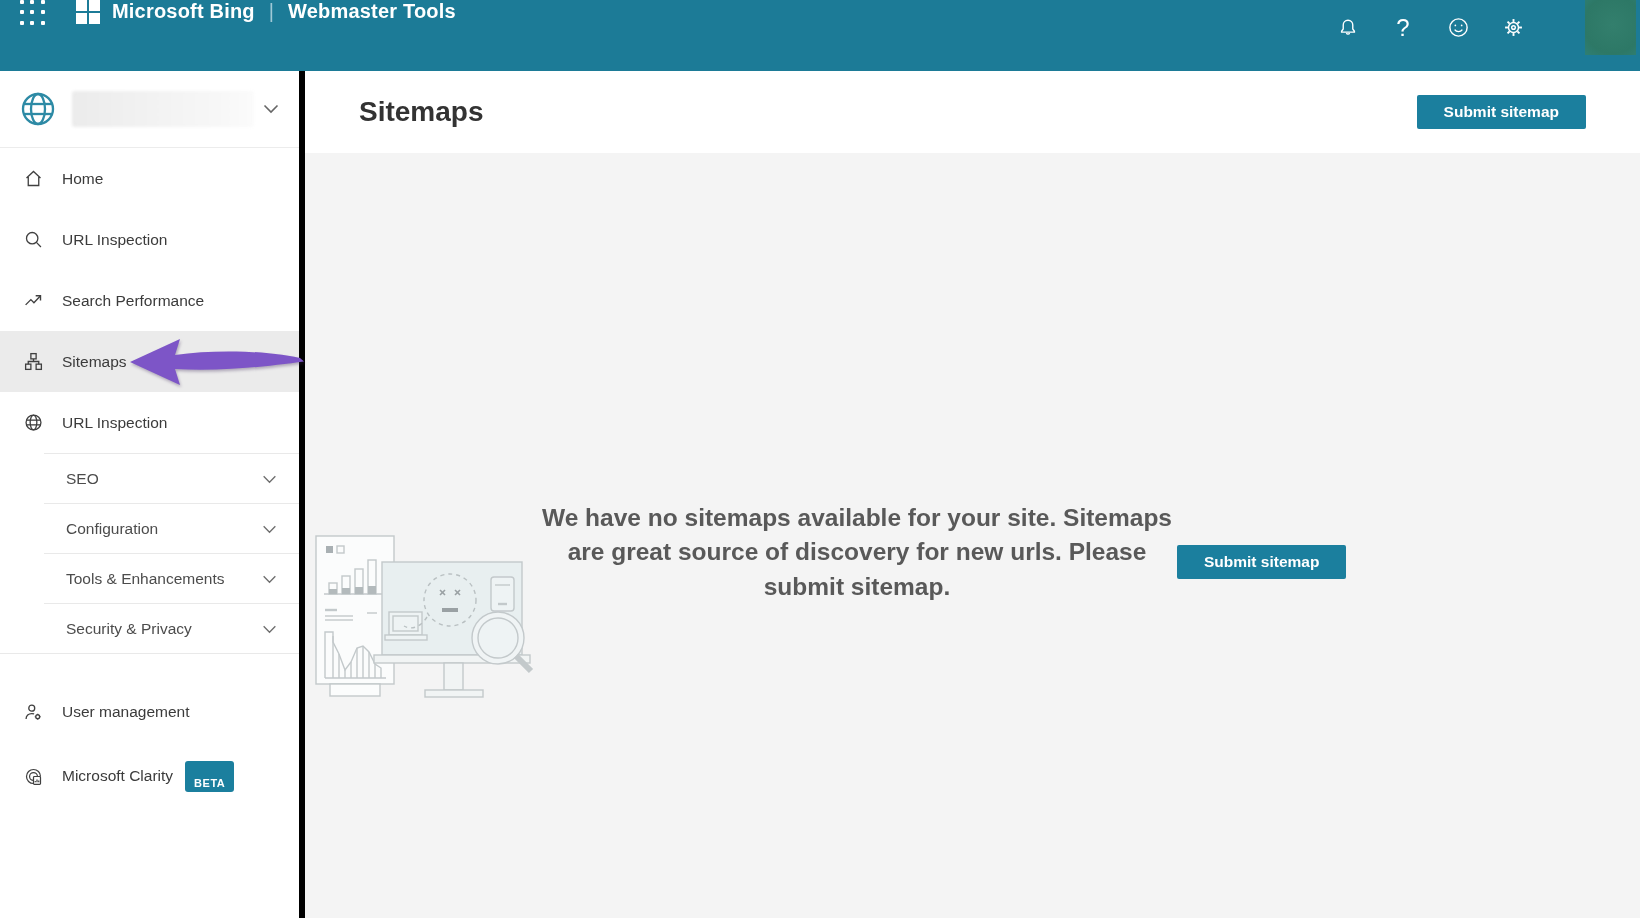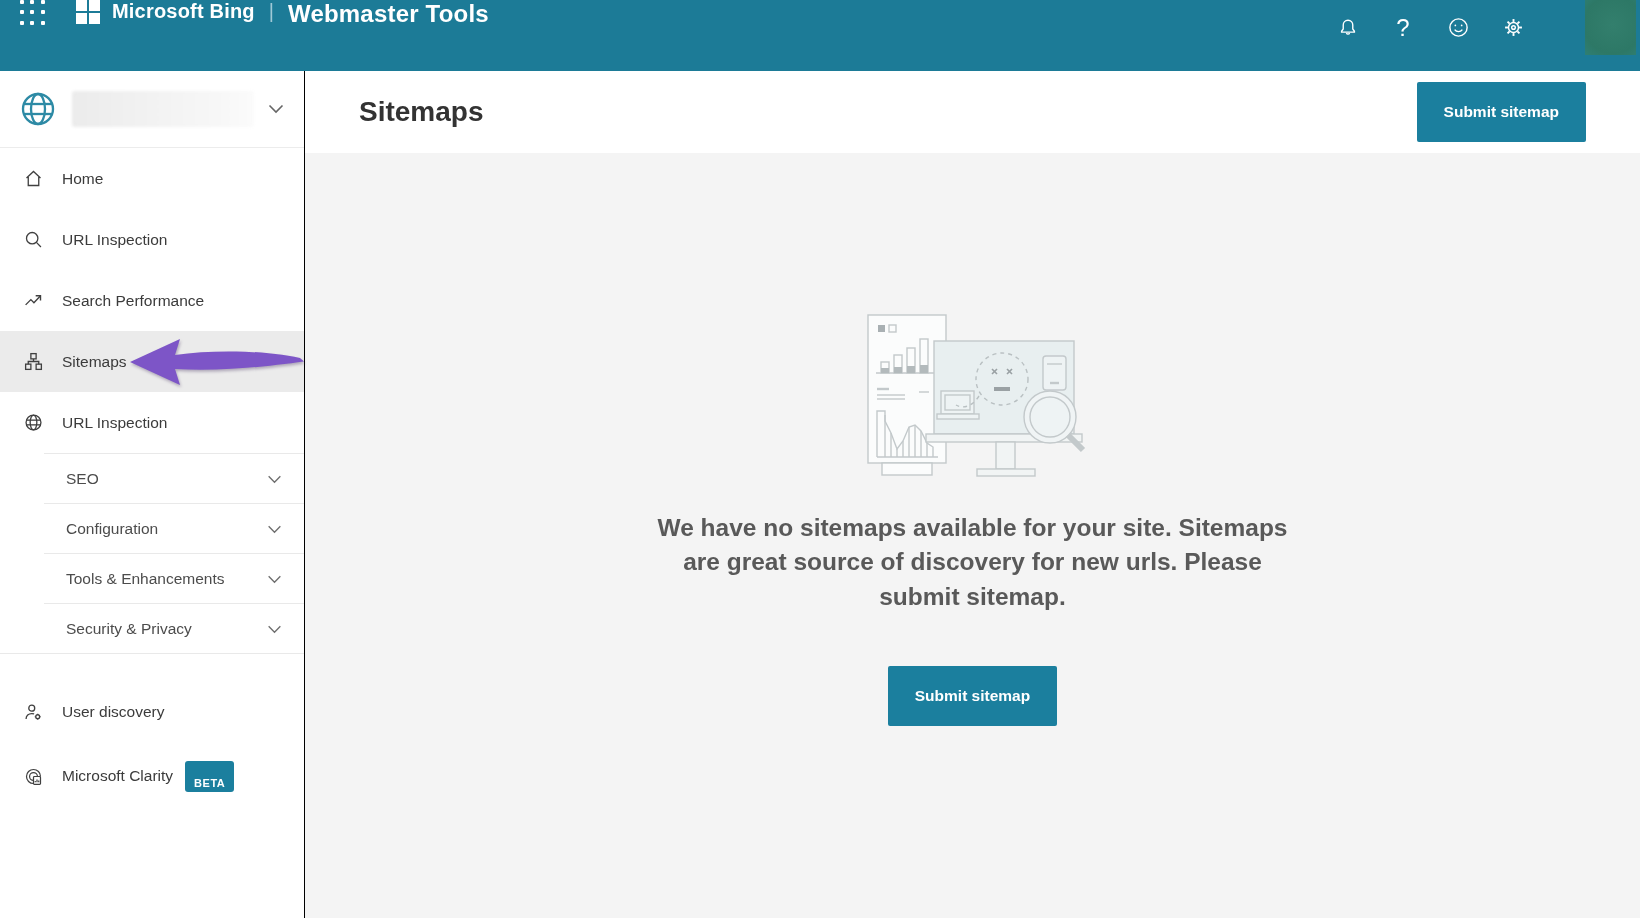--- a/index.html
+++ b/index.html
@@ -11,34 +11,34 @@
     padding:0 0 0 14px; color:#fff; }
   .waffle { width:26px; height:26px; display:grid;
     grid-template-columns:repeat(3,1fr); grid-template-rows:repeat(3,1fr);
     gap:5px; margin:0 8px 0 6px; cursor:pointer; }
   .waffle span { width:4px; height:4px; background:#fff; border-radius:1px; }
   .mslogo { display:grid; grid-template-columns:11px 11px; grid-template-rows:11px 11px;
     gap:2px; margin:0 12px 0 22px; }
   .mslogo span { background:#fff; }
   .brand { font-size:20px; font-weight:700; letter-spacing:.2px; }
   .brand-divider { margin:0 14px; font-size:20px; font-weight:300; color:#9fc9d6; }
-  .product { font-size:24px; font-weight:700; letter-spacing:.2px; }
+  .product { font-size:20px; font-weight:700; letter-spacing:.2px; }
   .topbar-right { margin-left:auto; display:flex; align-items:center; }
   .tb-icon { width:24px; height:24px; margin-left:31px; display:flex;
     align-items:center; justify-content:center; cursor:pointer; color:#fff; }
   .tb-icon svg { display:block; }
   .help-glyph { font-size:24px; font-weight:400; color:#fff; line-height:1; }
   .avatar { width:51px; height:55px; margin:0 4px 0 60px;
     background:#2e7a68; filter:blur(.6px);
     background-image:radial-gradient(circle at 55% 45%, #337f6d 0%, #2d7866 70%, #2f7f74 100%);
     flex:none; cursor:pointer; }
 
   
   .shell { display:flex; height:847px; }
-  .sidebar { width:305px; background:#fff; border-right:1px solid #000000;
+  .sidebar { width:305px; background:#fff; border-right:6px solid #000000;
     position:relative; flex:none; }
   .main { flex:1; display:flex; flex-direction:column; }
 
   
   .site-selector { height:77px; display:flex; align-items:center;
     padding:0 20px 0 18px; border-bottom:1px solid #ececec; cursor:pointer; }
   .globe-wrap { width:40px; height:40px; flex:none; }
   .site-blur { width:182px; height:36px; margin-left:14px; border-radius:3px;
     background:linear-gradient(90deg,#ebebeb 0%,#f2f2f2 45%,#f7f7f7 80%,#fbfbfb 100%);
     filter:blur(1.5px); }
@@ -67,23 +67,23 @@
   
   .anno-arrow { position:absolute; left:128px; top:50%; transform:translateY(-50%);
     width:180px; height:56px; pointer-events:none;
     filter:drop-shadow(1px 2px 1.5px rgba(60,40,90,.35)); }
 
   
   .content-header { height:82px; background:#fff; display:flex; align-items:center;
     justify-content:space-between; padding:0 54px; flex:none; }
   .page-title { font-size:28px; font-weight:600; color:#333; }
   .btn-primary { background:#1b7f9e; color:#fff; border:none; border-radius:2px;
-    font-family:inherit; font-size:15.5px; font-weight:700; padding:21px 27px;
+    font-family:inherit; font-size:15.5px; font-weight:700; padding:8px 27px;
     cursor:pointer; }
-  .content-body { flex:1; background:#f4f4f4; display:flex; flex-direction:column;
+  .content-body { flex:1; background:#f4f4f4; display:flex; flex-direction:row;
     align-items:center; }
   .illustration { margin-top:148px; }
   .empty-text { margin-top:34px; width:640px; text-align:center; font-size:24.5px;
     font-weight:600; color:#595959; line-height:1.4; }
   .empty-cta { margin-top:52px; }
 </style>
 </head>
 <body>
 
 <header class="topbar">
@@ -265,21 +265,21 @@
             <path d="M3.5 19.5c0-4 2.8-6.3 6.5-6.3 1 0 1.9.2 2.7.5"></path>
             <circle cx="16.8" cy="16.8" r="2.2"></circle>
             <g stroke-width="1.3">
               <line x1="16.8" y1="13.4" x2="16.8" y2="14.6"></line>
                 <line x1="16.8" y1="19" x2="16.8" y2="20.2"></line>
               <line x1="13.4" y1="16.8" x2="14.6" y2="16.8"></line>
                 <line x1="19" y1="16.8" x2="20.2" y2="16.8"></line>
             </g>
           </svg>
         </span>
-        <span class="nav-label">User discovery</span>
+        <span class="nav-label">User management</span>
       </div>
 
       <div class="nav-item">
         <span class="nav-icon">
           <svg width="21" height="21" viewBox="0 0 24 24" fill="none" stroke="#404040" stroke-width="1.4">
             <path d="M20 12a8 8 0 1 0-8 8"></path>
             <path d="M16.5 12A4.5 4.5 0 1 0 12 16.5"></path>
             <rect x="12" y="12" width="8" height="9" rx="1"></rect>
             <line x1="14" y1="18.5" x2="14" y2="17"></line>
               <line x1="16" y1="18.5" x2="16" y2="15.5"></line>

